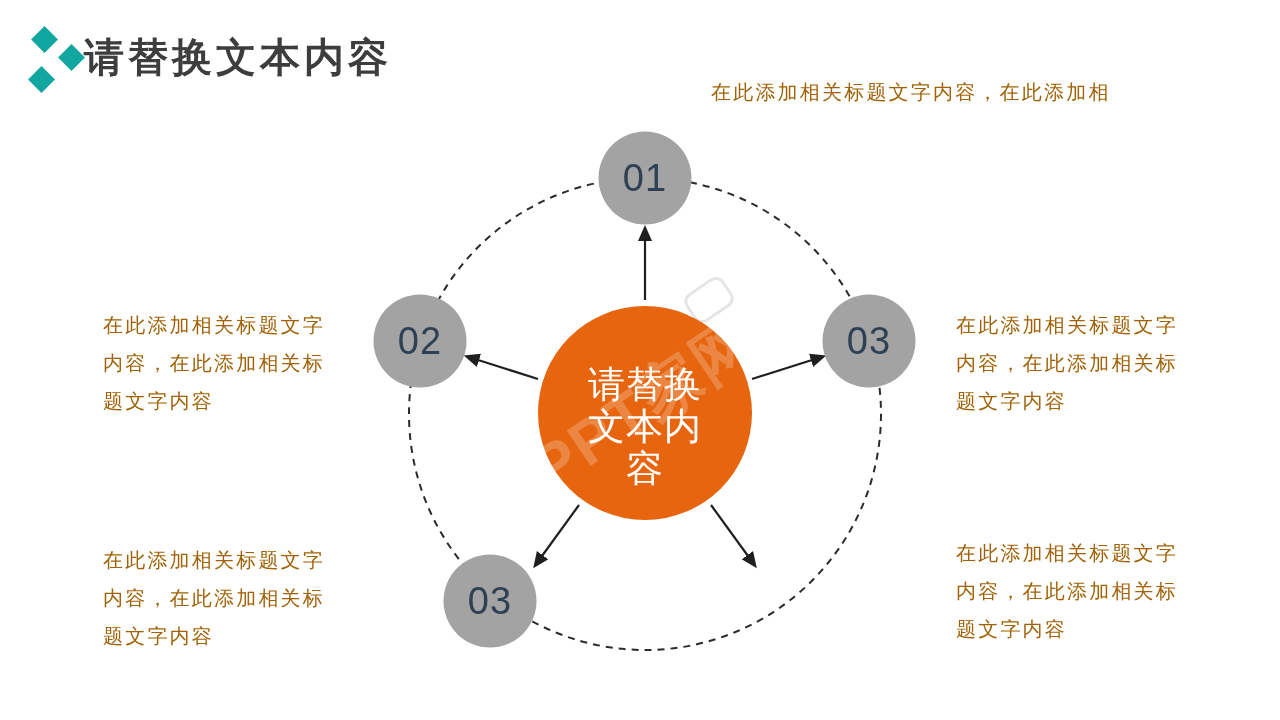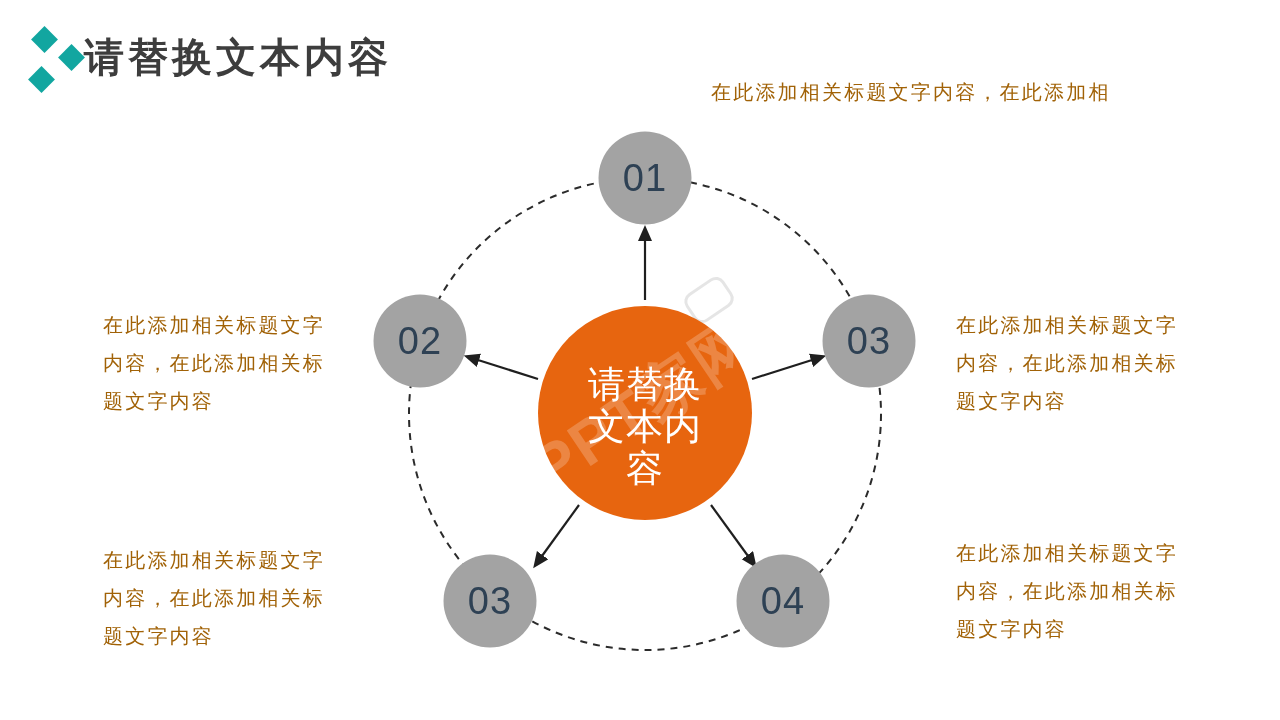--- a/index.html
+++ b/index.html
@@ -85,23 +85,20 @@
 
   <div class="node n01">
     <span>01</span>
   </div>
   <div class="node n02">
     <span>02</span>
   </div>
   <div class="node n03">
     <span>03</span>
   </div>
-  <div class="node n04">
-    <span>04</span>
-  </div>
   <div class="node n05">
     <span>03</span>
   </div>
 
   <div class="center-circle">
     <div class="watermark">PPT家网</div>
     <div class="center-label">
       <span>请替换</span>
       <span>文本内</span>
       <span>容</span>

